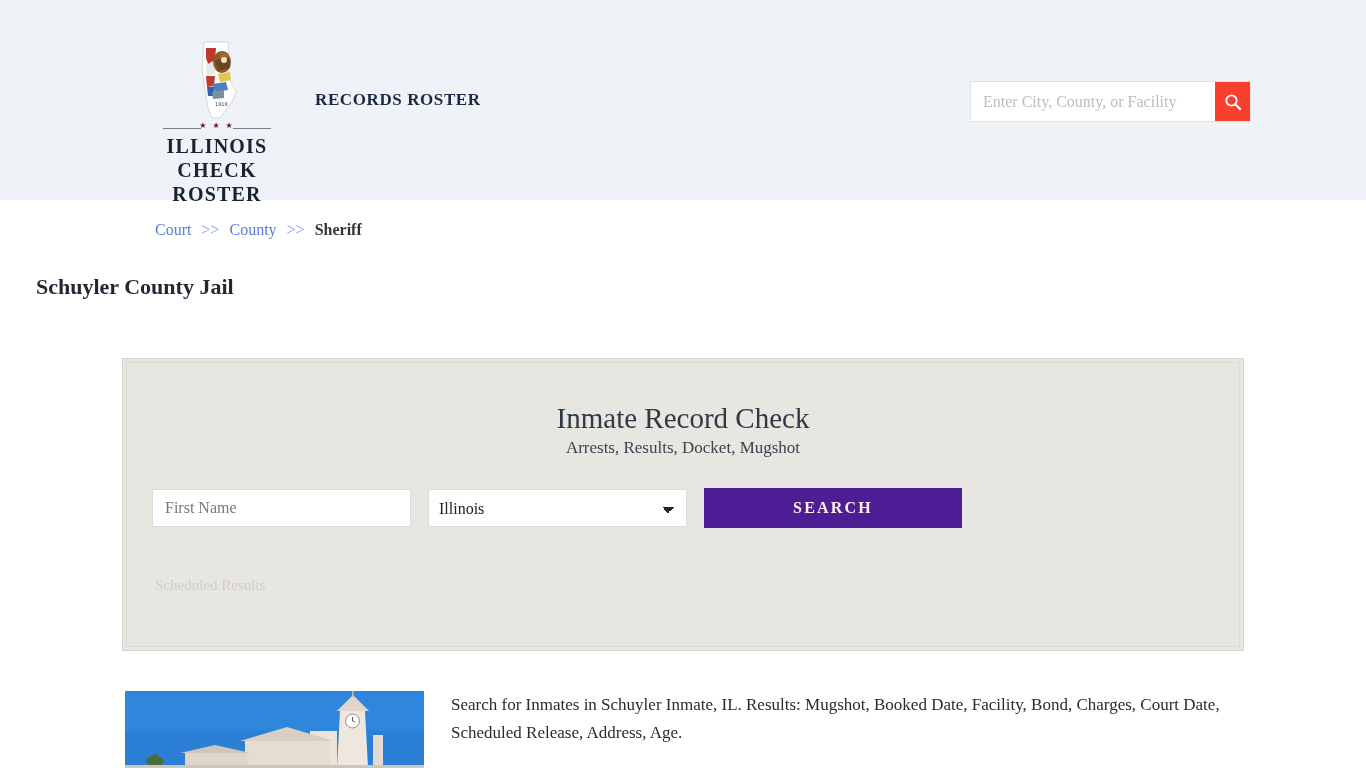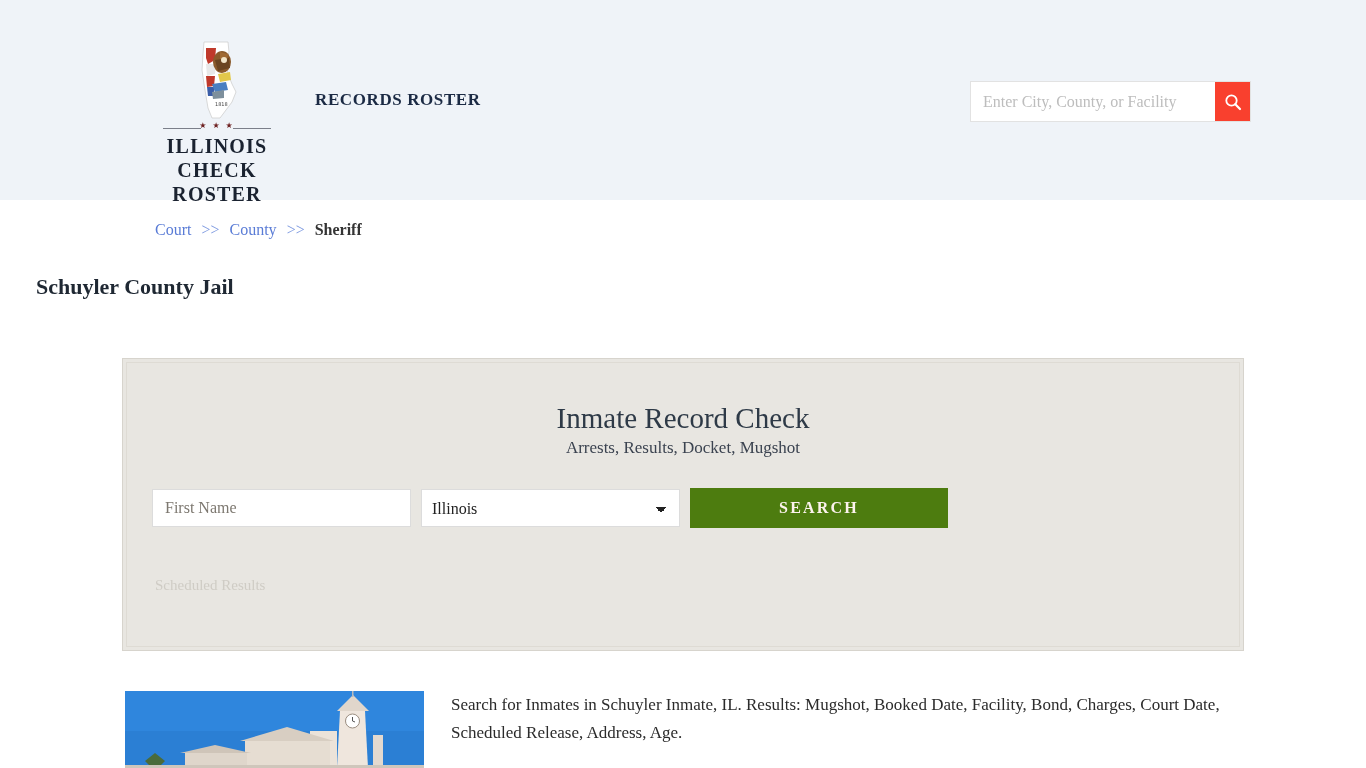--- a/index.html
+++ b/index.html
@@ -193,21 +193,21 @@
     margin-top: 3px;
     font-family: "Liberation Serif", serif;
     font-size: 17px;
     color: #3b4350;
   }
   .form-row {
     display: flex;
     align-items: center;
     margin-top: 30px;
     padding: 0 25px;
-    gap: 10px;
+    gap: 17px;
   }
   .field {
     height: 38px;
     background: #ffffff;
     border: 1px solid #dcdcdc;
     font-family: "Liberation Serif", serif;
     font-size: 16px;
     color: #444;
     padding: 0 12px;
     outline: none;
@@ -232,21 +232,21 @@
     background-position:
       calc(100% - 18px) 17px,
       calc(100% - 12px) 17px;
     background-size: 6px 6px, 6px 6px;
     background-repeat: no-repeat;
     cursor: pointer;
   }
   .search-btn {
     width: 258px;
     height: 40px;
-    background: #4d7c0f;
+    background: #4c1d95;
     color: #fdf3ee;
     border: none;
     cursor: pointer;
     font-family: "Liberation Serif", serif;
     font-weight: bold;
     font-size: 16px;
     letter-spacing: 2.2px;
   }
   .sponsored {
     position: absolute;

